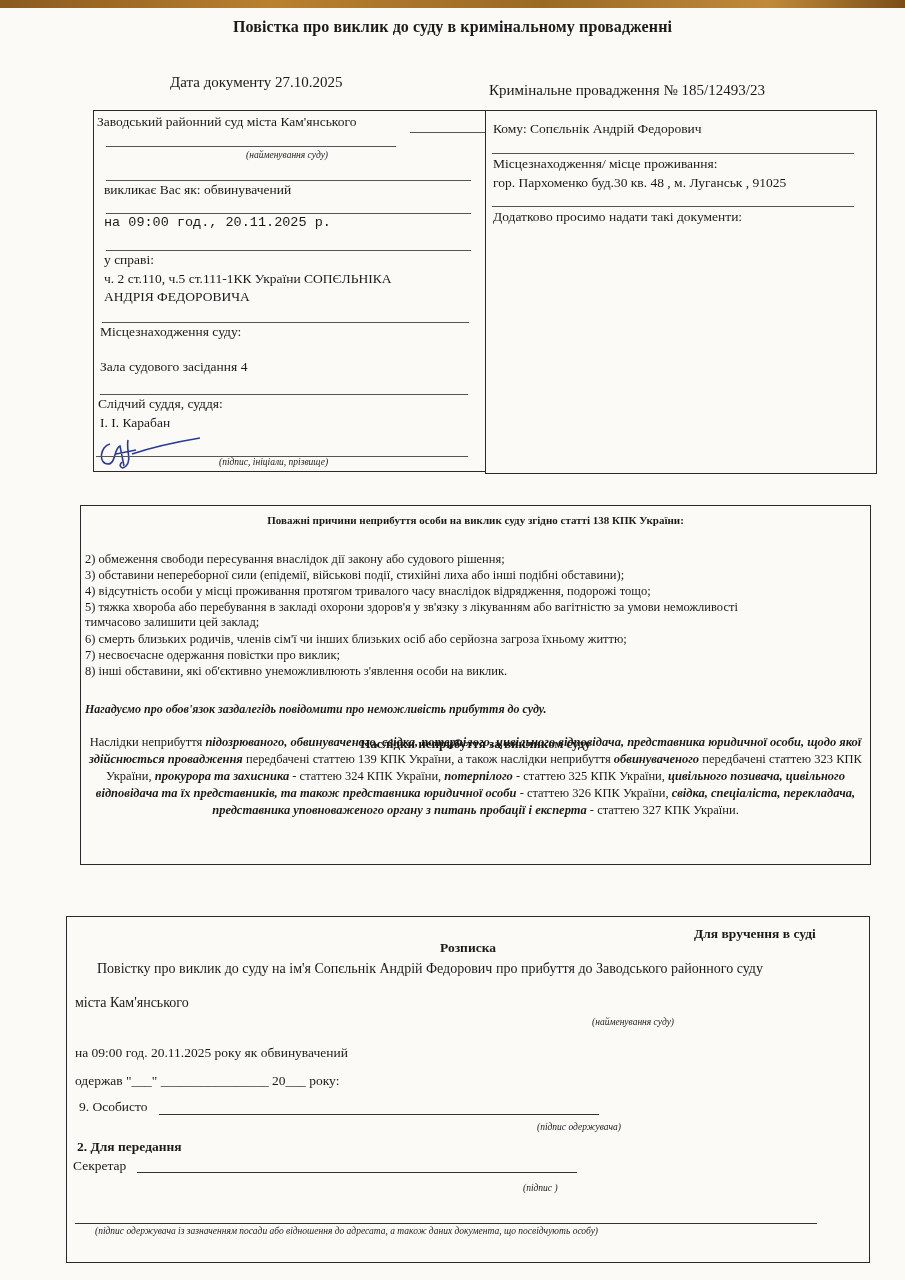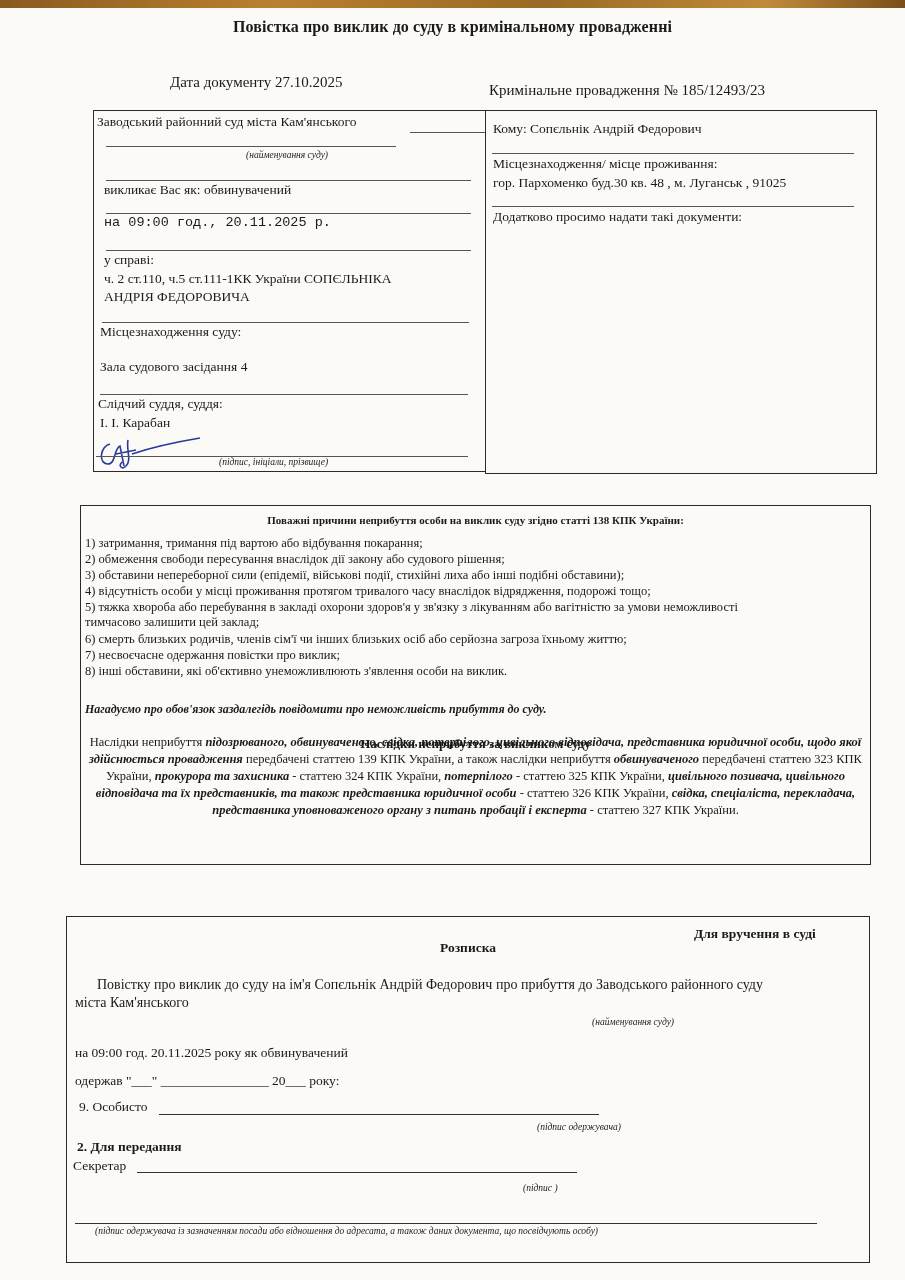--- a/index.html
+++ b/index.html
@@ -38,21 +38,21 @@
   .reasons-head { left: 0; width: 789px; top: 8px; text-align: center; font-weight: bold; font-size: 11px; }
   .reason { left: 4px; font-size: 12.5px; line-height: 15px; }
   .remind { left: 4px; top: 196px; font-style: italic; font-weight: bold; font-size: 12px; }
   .conseq-head { left: 0; width: 789px; top: 230px; text-align: center; font-weight: bold; font-size: 13px; }
   .conseq-text { left: 4px; width: 781px; top: 228px; text-align: center; font-size: 12.5px; line-height: 17px; }
   .conseq-text b { font-style: italic; }
 
   .box-receipt { left: 66px; top: 877px; width: 802px; height: 345px; margin-top: 39px; }
   .receipt-title { left: 0; width: 802px; top: 23px; text-align: center; font-weight: bold; font-size: 13.5px; }
   .for-court { left: 627px; top: 9px; font-weight: bold; font-size: 13.5px; }
-  .receipt-line1 { left: 30px; top: 60px; font-size: 14px; }
+  .receipt-line1 { left: 30px; top: 44px; font-size: 14px; }
   .receipt-line2 { left: 8px; top: 78px; font-size: 14px; }
   .sig-scribble { position: absolute; left: 96px; top: 436px; }
 </style>
 </head>
 <body>
 
 <div class="top-strip"></div>
 <div class="paper"></div>
 
 <div class="abs title">Повістка про виклик до суду в кримінальному провадженні</div>
@@ -87,21 +87,20 @@
 <div class="box box-right"></div>
 <div class="abs t13" style="left:493px;top:121px;">Кому: Сопєльнік Андрій Федорович</div>
 <div class="line" style="left:492px;top:153px;width:362px;"></div>
 <div class="abs t13" style="left:493px;top:156px;">Місцезнаходження/ місце проживання:</div>
 <div class="abs t13" style="left:493px;top:175px;">гор. Пархоменко буд.30 кв. 48  ,  м. Луганськ   ,  91025</div>
 <div class="line" style="left:492px;top:206px;width:362px;"></div>
 <div class="abs t13" style="left:493px;top:209px;">Додатково просимо надати такі документи:</div>
 
 <div class="box box-reasons">
   <div class="abs reasons-head">Поважні причини неприбуття особи на виклик суду згідно статті 138 КПК України:</div>
-  <div class="abs reason" style="top:30px;">1) затримання, тримання під вартою або відбування покарання;</div>
   <div class="abs reason" style="top:46px;">2) обмеження свободи пересування внаслідок дії закону або судового рішення;</div>
   <div class="abs reason" style="top:62px;">3) обставини непереборної сили (епідемії, військові події, стихійні лиха або інші подібні обставини);</div>
   <div class="abs reason" style="top:78px;">4) відсутність особи у місці проживання протягом тривалого часу внаслідок відрядження, подорожі тощо;</div>
   <div class="abs reason" style="top:94px;">5) тяжка хвороба або перебування в закладі охорони здоров'я у зв'язку з лікуванням або вагітністю за умови неможливості</div>
   <div class="abs reason" style="top:109px;">тимчасово залишити цей заклад;</div>
   <div class="abs reason" style="top:126px;">6) смерть близьких родичів, членів сім'ї чи інших близьких осіб або серйозна загроза їхньому життю;</div>
   <div class="abs reason" style="top:142px;">7) несвоєчасне одержання повістки про виклик;</div>
   <div class="abs reason" style="top:158px;">8) інші обставини, які об'єктивно унеможливлюють з'явлення особи на виклик.</div>
   <div class="abs remind">Нагадуємо про обов'язок заздалегідь повідомити про неможливість прибуття до суду.</div>
   <div class="abs conseq-head">Наслідки неприбуття за викликом суду</div>

